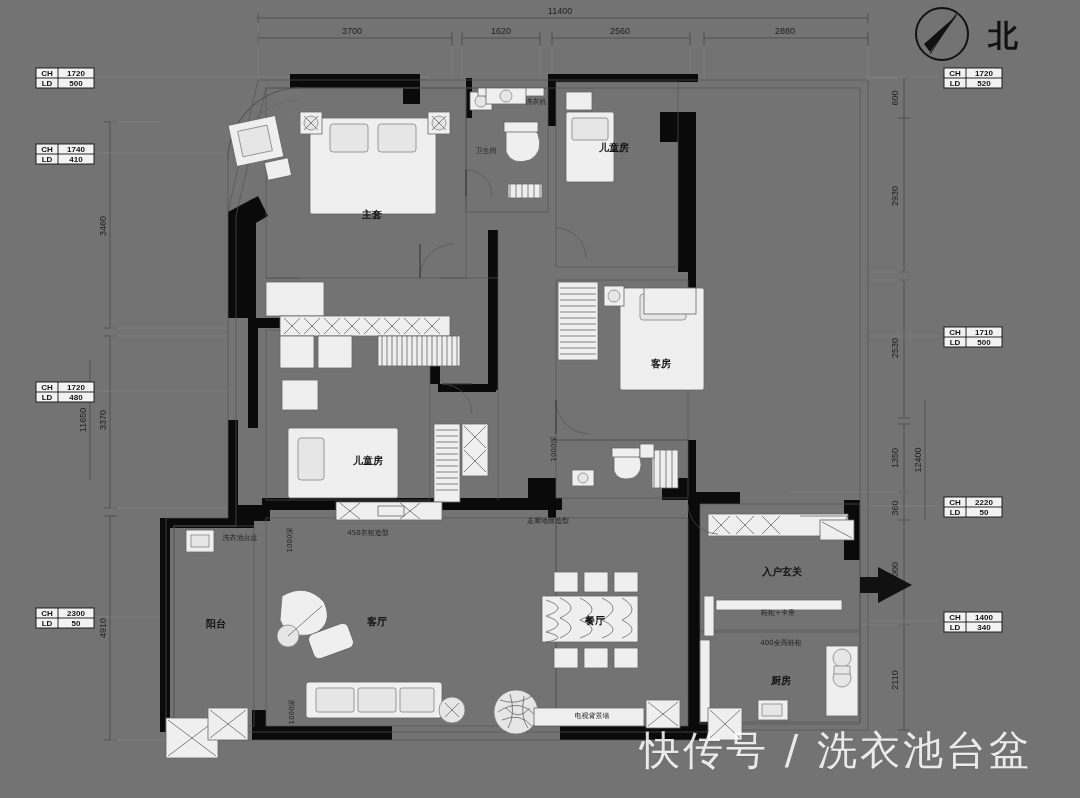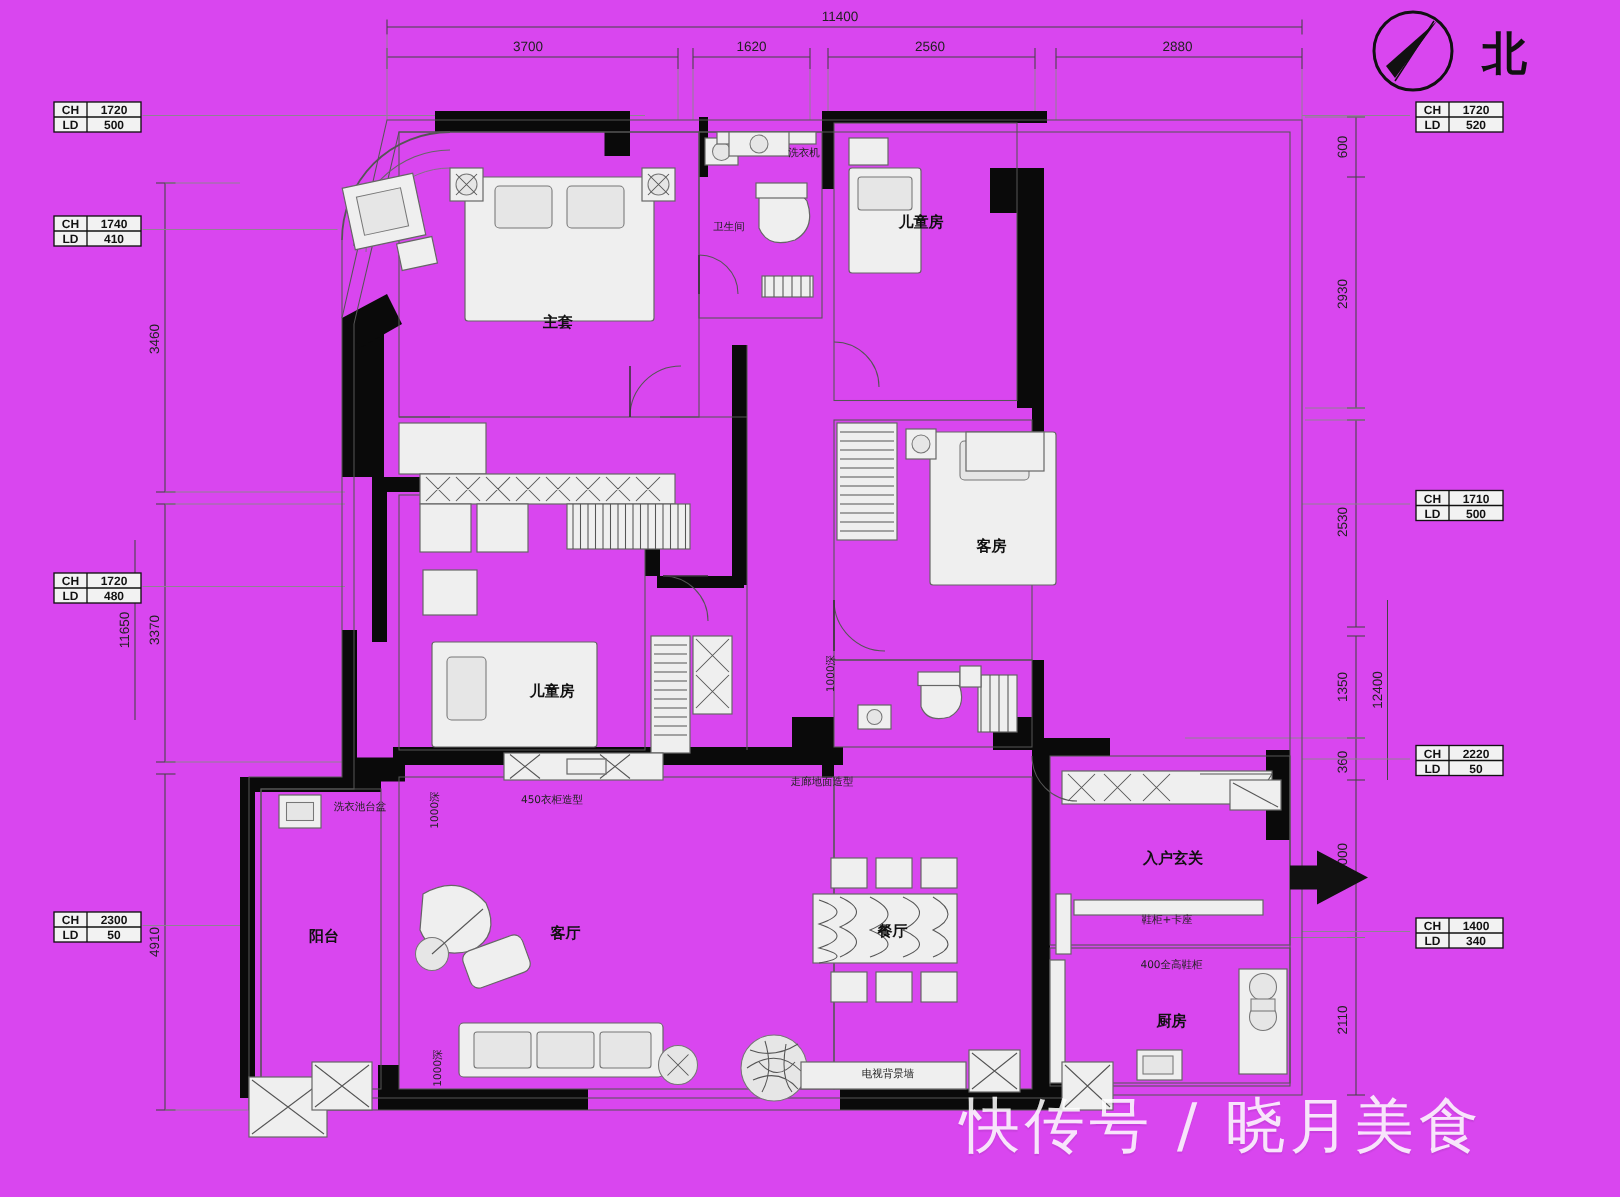--- a/index.html
+++ b/index.html
@@ -1,17 +1,17 @@
 <!DOCTYPE html>
 <html><head>
 <meta charset="utf-8">
 <style>
   html,body{margin:0;padding:0;background:#ebebeb;}
   body{width:1080px;height:798px;overflow:hidden;font-family:"Liberation Sans",sans-serif;}
-  #stage{position:relative;width:1080px;height:798px;background:#d946ef;}
+  #stage{position:relative;width:1080px;height:798px;background:#737373;}
   svg#plan{position:absolute;left:0;top:0;width:1080px;height:798px;}
 
   .dimtxt{font-family:"Liberation Sans",sans-serif;font-size:9px;fill:#222;text-anchor:middle;}
   .roomtxt{font-family:"DejaVu Sans",sans-serif;font-size:10px;fill:#111;text-anchor:middle;font-weight:bold;}
   .roomtxt-sm{font-family:"DejaVu Sans",sans-serif;font-size:7px;fill:#222;text-anchor:middle;}
   .chtxt{font-family:"Liberation Sans",sans-serif;font-size:8px;fill:#111;text-anchor:middle;font-weight:bold;}
   .northtxt{font-family:"DejaVu Sans",sans-serif;font-size:30px;fill:#111;font-weight:bold;}
 
   .wall{fill:#0a0a0a;}
   .thinline{stroke:#555;stroke-width:.7;fill:none;}
@@ -515,15 +515,15 @@
 
     <g>
       <circle cx="942" cy="34" r="26" fill="none" stroke="#111" stroke-width="2"></circle>
       <path d="M958 14 L930 52 L924 44 Z" fill="#111"></path>
       <line x1="930" y1="54" x2="956" y2="14" stroke="#111" stroke-width="1"></line>
     </g>
     <text class="northtxt" x="988" y="46">北</text>
 
   </svg>
 
-  <div id="watermark">快传号 / 晓月美食</div>
+  <div id="watermark">快传号 / 洗衣池台盆</div>
 
 </div>
 
 </body></html>

